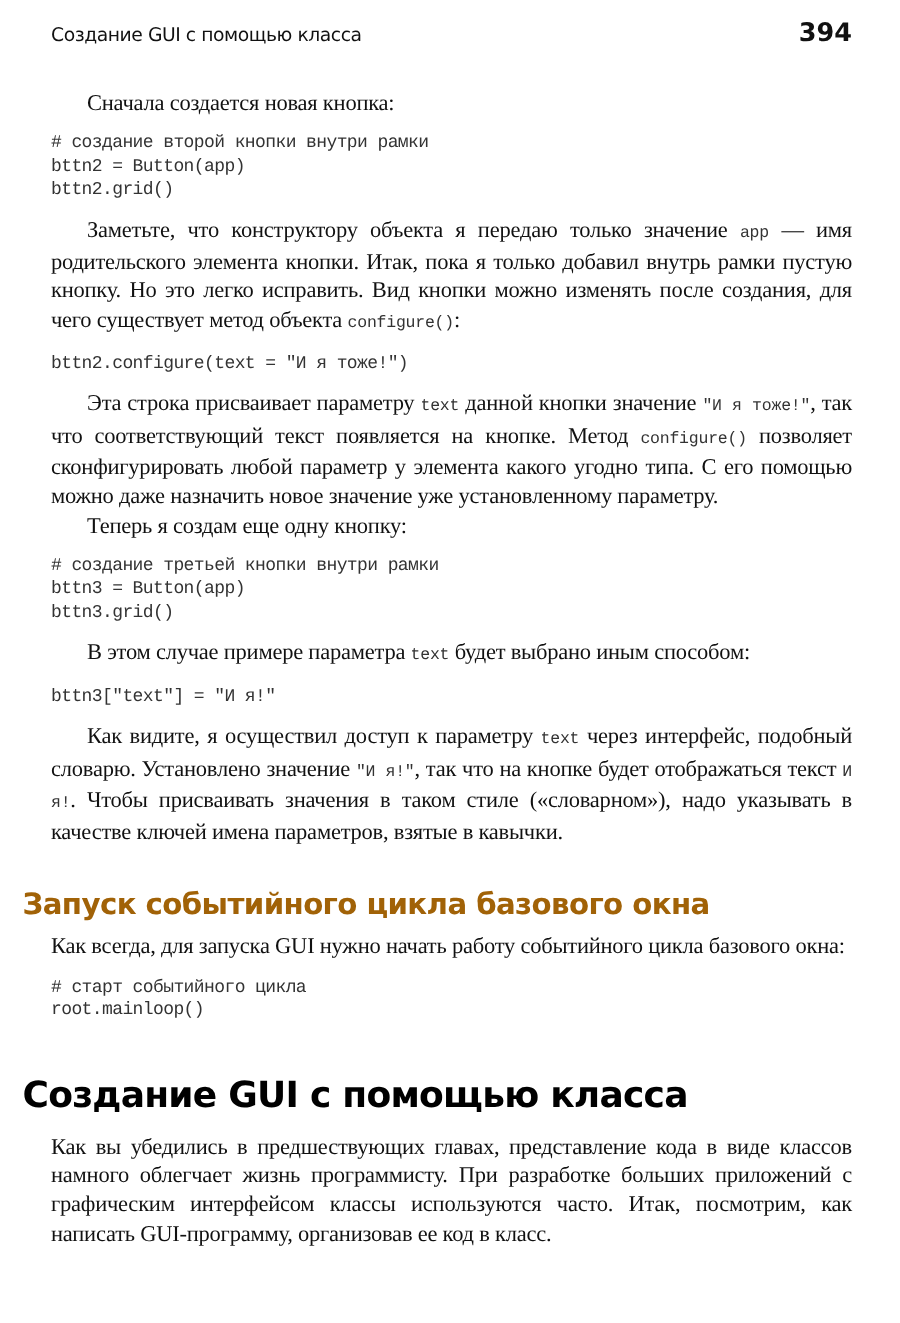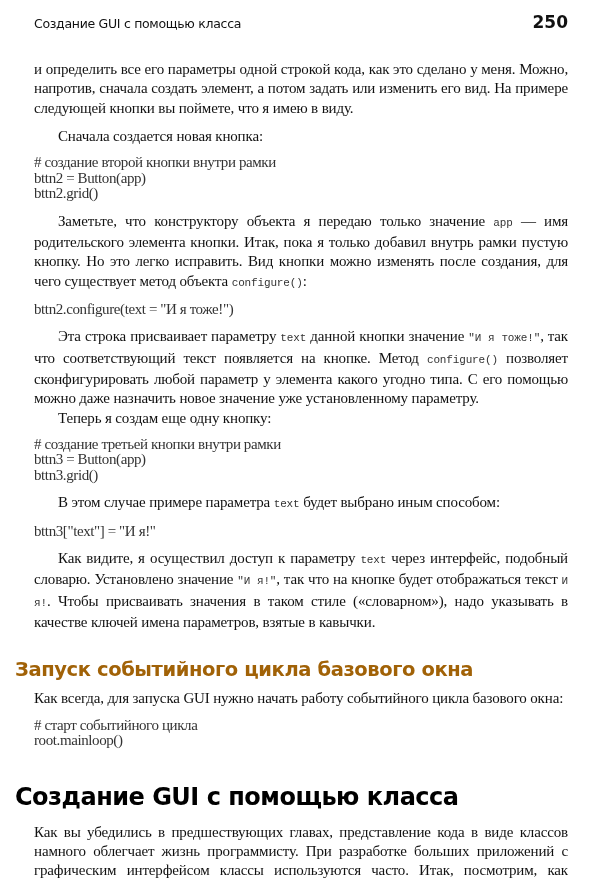--- a/index.html
+++ b/index.html
@@ -15,43 +15,42 @@
     .p {
       font-family: "Liberation Serif", serif; font-size: 15px; line-height: 19.3px;
       margin: 0; text-align: justify; letter-spacing: -0.15px;
     }
     .indent { text-indent: 24px; }
     .gap-after { margin-bottom: 9px; }
     code, .code {
       font-family: Liberation Mono, monospace; font-size: 11px; color: #333; margin-top: 36px;
     }
     .code-block {
-      font-family: Liberation Serif, serif; font-size: 15px; line-height: 15.5px;
+      font-family: Liberation Mono, monospace; font-size: 12px; line-height: 15.5px;
       white-space: pre; margin: 0 0 10px 0; color: #333; letter-spacing: -0.4px;
     }
     .h2 {
       font-family: "DejaVu Sans", sans-serif; font-weight: bold; font-size: 19.5px;
       margin: 26px 0 8px -19px; letter-spacing: -0.4px; color: #a16207;
     }
     .h1 {
       font-family: "DejaVu Sans", sans-serif; font-weight: bold; font-size: 24px;
       margin: 34px 0 12px -19px; letter-spacing: -0.5px; color: #000;
     }
   </style>
 </head>
 <body>
 
 <div class="page">
   <div class="running-header">
     <span class="running-title">Создание GUI с помощью класса</span>
-    <span class="page-number">250</span>
+    <span class="page-number">394</span>
   </div>
 
   <div class="body">
-    <p class="p gap-after">и определить все его параметры одной строкой кода, как это сделано у меня. Можно, напротив, сначала создать элемент, а потом задать или изменить его вид. На примере следующей кнопки вы поймете, что я имею в виду.</p>
     <p class="p indent gap-after">Сначала создается новая кнопка:</p>
     <div class="code-block"># создание второй кнопки внутри рамки
 bttn2 = Button(app)
 bttn2.grid()</div>
 
     <p class="p indent gap-after"><span>Заметьте, что конструктору объекта я передаю только значение </span><code>app</code><span> — имя родительского элемента кнопки. Итак, пока я только добавил внутрь рамки пустую кнопку. Но это легко исправить. Вид кнопки можно изменять после создания, для чего существует метод объекта </span><code>configure()</code><span>:</span></p>
     <div class="code-block">bttn2.configure(text = "И я тоже!")</div>
 
     <p class="p indent"><span>Эта строка присваивает параметру </span><code>text</code><span> данной кнопки значение </span><code>"И я тоже!"</code><span>, так что соответствующий текст появляется на кнопке. Метод </span><code>configure()</code><span> позволяет сконфигурировать любой параметр у элемента какого угодно типа. С его помощью можно даже назначить новое значение уже установленному параметру.</span></p>
     <p class="p indent gap-after">Теперь я создам еще одну кнопку:</p>

